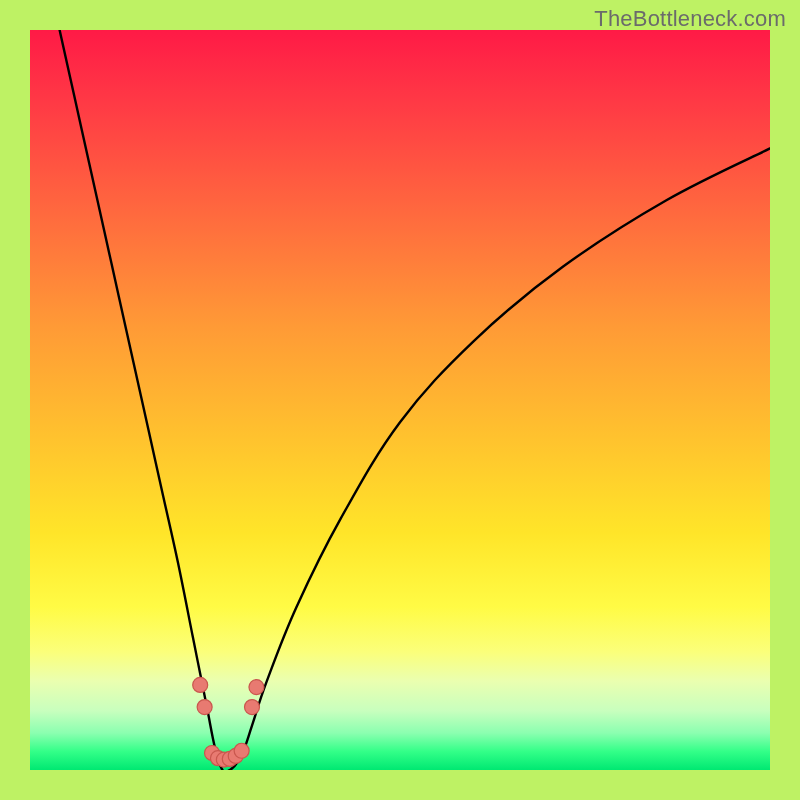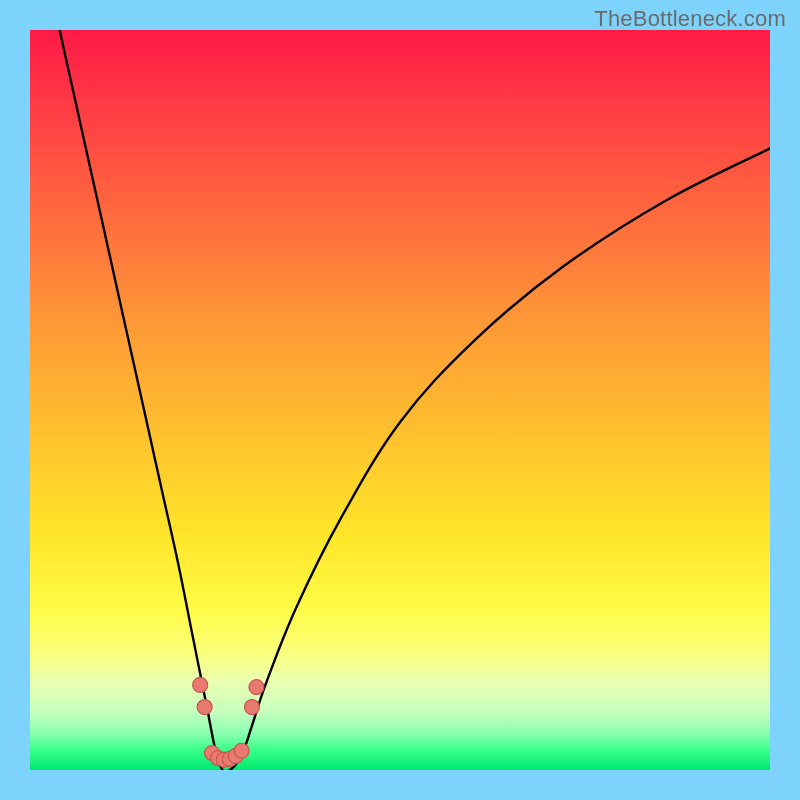--- a/index.html
+++ b/index.html
@@ -10,21 +10,21 @@
     background: #000;
     overflow: hidden;
     font-family: Arial, Helvetica, sans-serif;
   }
   .frame {
     position: absolute;
     left: 0;
     top: 0;
     width: 800px;
     height: 800px;
-    background: #7dd3fc;
+    background: #bef264;
   }
   .plot {
     position: absolute;
     left: 30px;
     top: 30px;
     width: 740px;
     height: 740px;
     background: linear-gradient(to bottom,
       #ff1a46 0%,
       #ff3a45 10%,

